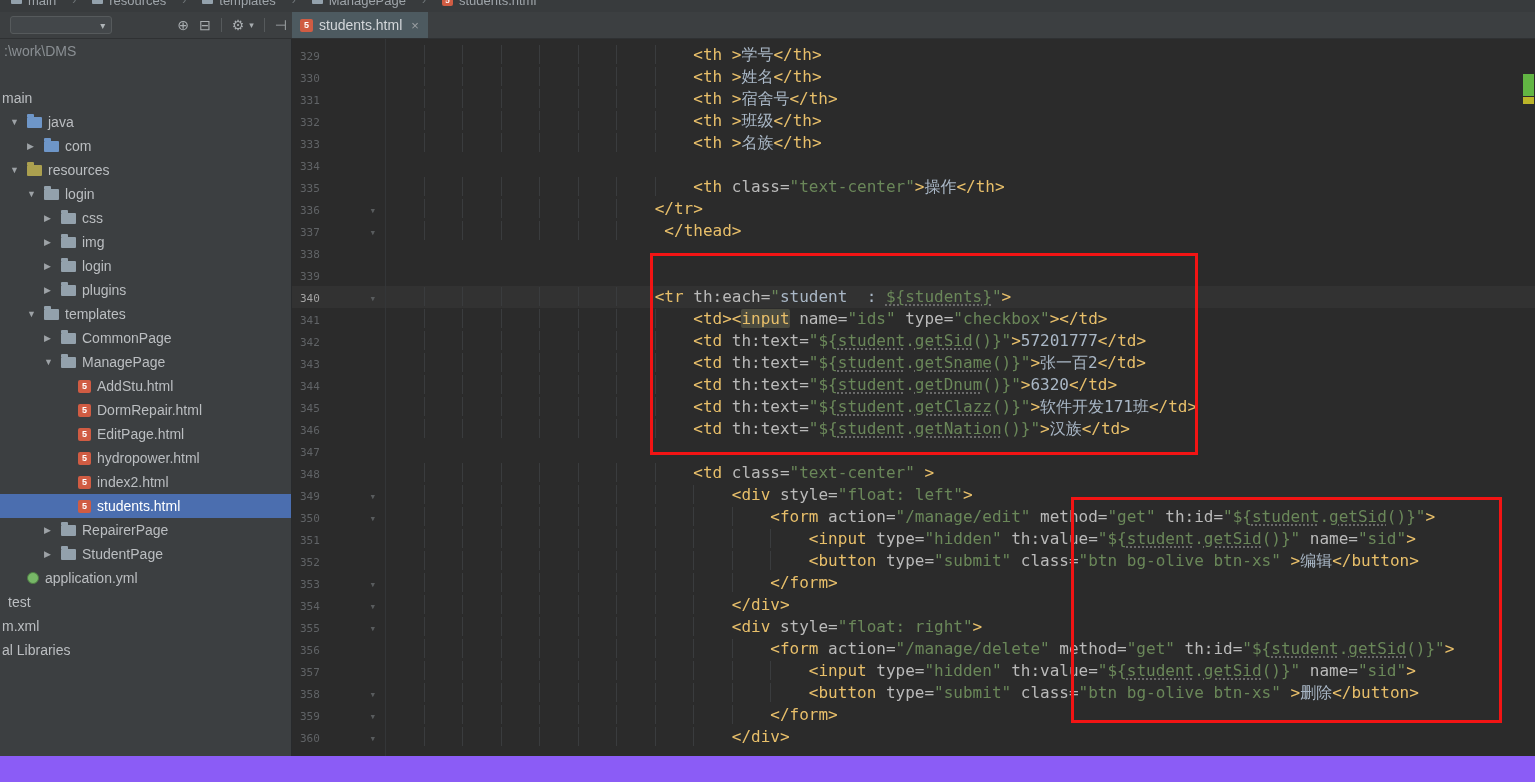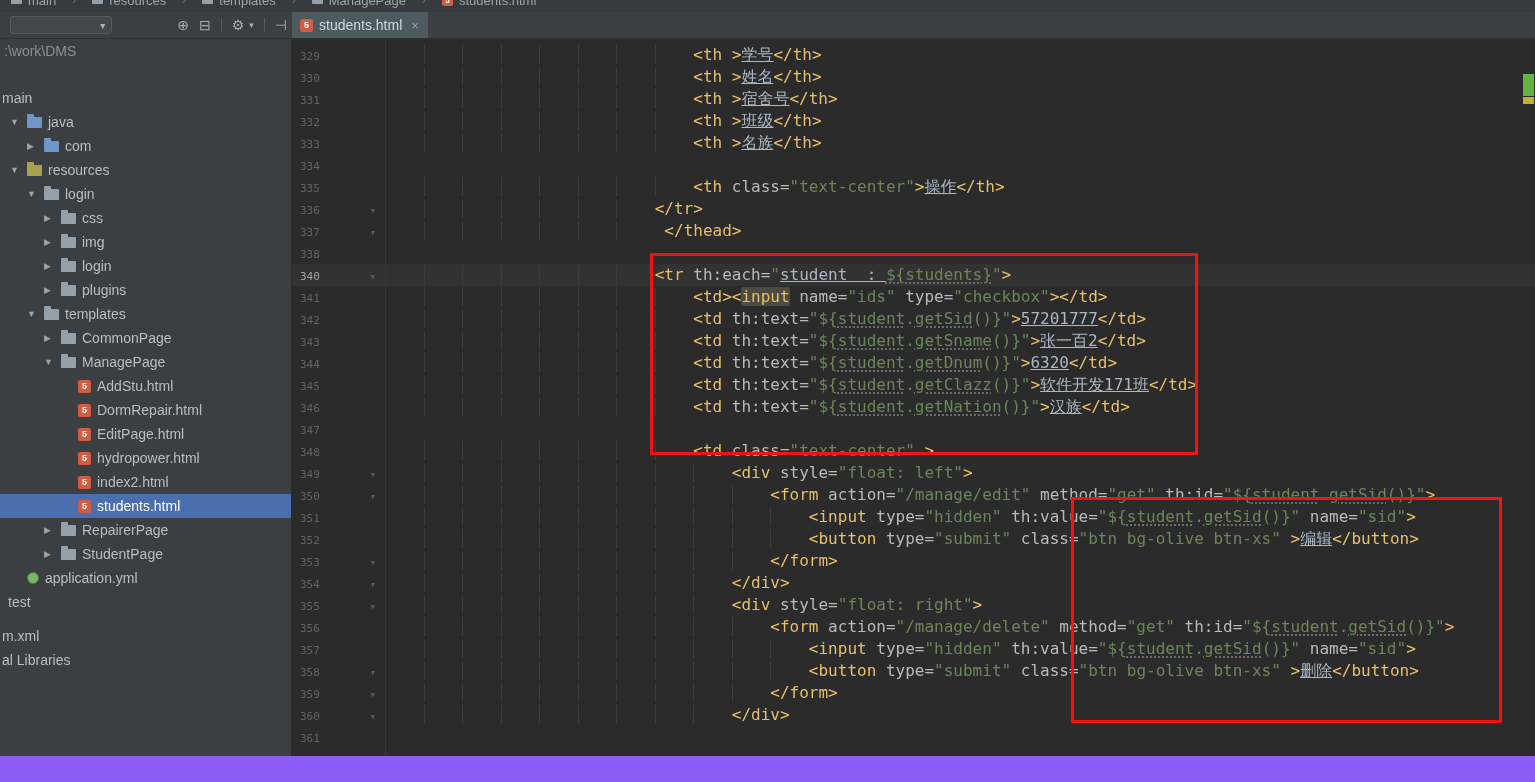--- a/index.html
+++ b/index.html
@@ -60,21 +60,21 @@
   .code-row{height:22px;line-height:22px;white-space:pre;}
   .code-row.current{background:#323232;}
   .g-num{display:inline-block;width:54px;padding-left:8px;color:#606366;font-size:11px;}
   .code-row.current .g-num{color:#A4A4A4;}
   .g-mark{display:inline-block;width:39px;text-align:right;padding-right:9px;color:#595C5E;font-size:11px;}
 
   .tok-t{color:#E8BF6A;}
   .tok-a{color:#BABABA;}
   .tok-s{color:#6A8759;}
   .tok-su{color:#6A8759;text-decoration:underline dotted #7A7A7A;text-underline-offset:3px;}
-  .tok-x{color:#A9B7C6;text-decoration:underline;}
+  .tok-x{color:#A9B7C6;}
   .tok-hl{color:#E8BF6A;background:#4B4B3F;border-radius:2px;}
   .igb{background:linear-gradient(to right,#3A3C3E 1px,transparent 1px);}
 
   
   .stripe{position:absolute;right:0;top:0;bottom:0;width:13px;}
   .stripe-mark{position:absolute;right:1px;width:11px;}
   .sm1{top:35px;height:22px;background:#62B543;}
   .sm2{top:58px;height:7px;background:#BBB529;}
 
   
@@ -245,21 +245,21 @@
             <span class="tree-ico ico-folder"></span>
             <span class="tree-label">StudentPage</span>
           </div>
           <div class="tree-row" style="padding-left: 27px;">
             <span class="tree-ico ico-yml"></span>
             <span class="tree-label">application.yml</span>
           </div>
           <div class="tree-row" style="padding-left: 8px;">
             <span class="tree-label">test</span>
           </div>
-          <div class="tree-row" style="padding-left: 2px; margin-top: 10px;">
+          <div class="tree-row" style="padding-left: 2px;">
             <span class="tree-label">m.xml</span>
           </div>
           <div class="tree-row" style="padding-left: 2px;">
             <span class="tree-label">al Libraries</span>
           </div>
         </div>
     </aside>
 
     <main class="editor">
       <div class="gutter-sep"></div>
@@ -267,20 +267,21 @@
           <div class="code-row"><span class="g-num">329</span><span class="g-mark"></span><span><span>    </span><span class="igb">    </span><span class="igb">    </span><span class="igb">    </span><span class="igb">    </span><span class="igb">    </span><span class="igb">    </span><span class="igb">    </span><span class="tok-t">&lt;th &gt;</span><span class="tok-x">学号</span><span class="tok-t">&lt;/th&gt;</span></span></div>
           <div class="code-row"><span class="g-num">330</span><span class="g-mark"></span><span><span>    </span><span class="igb">    </span><span class="igb">    </span><span class="igb">    </span><span class="igb">    </span><span class="igb">    </span><span class="igb">    </span><span class="igb">    </span><span class="tok-t">&lt;th &gt;</span><span class="tok-x">姓名</span><span class="tok-t">&lt;/th&gt;</span></span></div>
           <div class="code-row"><span class="g-num">331</span><span class="g-mark"></span><span><span>    </span><span class="igb">    </span><span class="igb">    </span><span class="igb">    </span><span class="igb">    </span><span class="igb">    </span><span class="igb">    </span><span class="igb">    </span><span class="tok-t">&lt;th &gt;</span><span class="tok-x">宿舍号</span><span class="tok-t">&lt;/th&gt;</span></span></div>
           <div class="code-row"><span class="g-num">332</span><span class="g-mark"></span><span><span>    </span><span class="igb">    </span><span class="igb">    </span><span class="igb">    </span><span class="igb">    </span><span class="igb">    </span><span class="igb">    </span><span class="igb">    </span><span class="tok-t">&lt;th &gt;</span><span class="tok-x">班级</span><span class="tok-t">&lt;/th&gt;</span></span></div>
           <div class="code-row"><span class="g-num">333</span><span class="g-mark"></span><span><span>    </span><span class="igb">    </span><span class="igb">    </span><span class="igb">    </span><span class="igb">    </span><span class="igb">    </span><span class="igb">    </span><span class="igb">    </span><span class="tok-t">&lt;th &gt;</span><span class="tok-x">名族</span><span class="tok-t">&lt;/th&gt;</span></span></div>
           <div class="code-row"><span class="g-num">334</span><span class="g-mark"></span><span></span></div>
           <div class="code-row"><span class="g-num">335</span><span class="g-mark"></span><span><span>    </span><span class="igb">    </span><span class="igb">    </span><span class="igb">    </span><span class="igb">    </span><span class="igb">    </span><span class="igb">    </span><span class="igb">    </span><span class="tok-t">&lt;th </span><span class="tok-a">class=</span><span class="tok-s">"text-center"</span><span class="tok-t">&gt;</span><span class="tok-x">操作</span><span class="tok-t">&lt;/th&gt;</span></span></div>
           <div class="code-row"><span class="g-num">336</span><span class="g-mark">▾</span><span><span>    </span><span class="igb">    </span><span class="igb">    </span><span class="igb">    </span><span class="igb">    </span><span class="igb">    </span><span class="igb">    </span><span class="tok-t">&lt;/tr&gt;</span></span></div>
           <div class="code-row"><span class="g-num">337</span><span class="g-mark">▾</span><span><span>    </span><span class="igb">    </span><span class="igb">    </span><span class="igb">    </span><span class="igb">    </span><span class="igb">    </span><span class="igb">    </span><span> </span><span class="tok-t">&lt;/thead&gt;</span></span></div>
           <div class="code-row"><span class="g-num">338</span><span class="g-mark"></span><span></span></div>
+          <div class="code-row"><span class="g-num">339</span><span class="g-mark"></span><span></span></div>
           <div class="code-row current"><span class="g-num">340</span><span class="g-mark">▾</span><span><span>    </span><span class="igb">    </span><span class="igb">    </span><span class="igb">    </span><span class="igb">    </span><span class="igb">    </span><span class="igb">    </span><span class="tok-t">&lt;tr </span><span class="tok-a">th:each=</span><span class="tok-s">"</span><span class="tok-x">student  : </span><span class="tok-su">${students}</span><span class="tok-s">"</span><span class="tok-t">&gt;</span></span></div>
           <div class="code-row"><span class="g-num">341</span><span class="g-mark"></span><span><span>    </span><span class="igb">    </span><span class="igb">    </span><span class="igb">    </span><span class="igb">    </span><span class="igb">    </span><span class="igb">    </span><span class="igb">    </span><span class="tok-t">&lt;td&gt;&lt;</span><span class="tok-hl">input</span><span class="tok-a"> name=</span><span class="tok-s">"ids"</span><span class="tok-a"> type=</span><span class="tok-s">"checkbox"</span><span class="tok-t">&gt;&lt;/td&gt;</span></span></div>
           <div class="code-row"><span class="g-num">342</span><span class="g-mark"></span><span><span>    </span><span class="igb">    </span><span class="igb">    </span><span class="igb">    </span><span class="igb">    </span><span class="igb">    </span><span class="igb">    </span><span class="igb">    </span><span class="tok-t">&lt;td </span><span class="tok-a">th:text=</span><span class="tok-s">"${</span><span class="tok-su">student</span><span class="tok-s">.</span><span class="tok-su">getSid</span><span class="tok-s">()}"</span><span class="tok-t">&gt;</span><span class="tok-x">57201777</span><span class="tok-t">&lt;/td&gt;</span></span></div>
           <div class="code-row"><span class="g-num">343</span><span class="g-mark"></span><span><span>    </span><span class="igb">    </span><span class="igb">    </span><span class="igb">    </span><span class="igb">    </span><span class="igb">    </span><span class="igb">    </span><span class="igb">    </span><span class="tok-t">&lt;td </span><span class="tok-a">th:text=</span><span class="tok-s">"${</span><span class="tok-su">student</span><span class="tok-s">.</span><span class="tok-su">getSname</span><span class="tok-s">()}"</span><span class="tok-t">&gt;</span><span class="tok-x">张一百2</span><span class="tok-t">&lt;/td&gt;</span></span></div>
           <div class="code-row"><span class="g-num">344</span><span class="g-mark"></span><span><span>    </span><span class="igb">    </span><span class="igb">    </span><span class="igb">    </span><span class="igb">    </span><span class="igb">    </span><span class="igb">    </span><span class="igb">    </span><span class="tok-t">&lt;td </span><span class="tok-a">th:text=</span><span class="tok-s">"${</span><span class="tok-su">student</span><span class="tok-s">.</span><span class="tok-su">getDnum</span><span class="tok-s">()}"</span><span class="tok-t">&gt;</span><span class="tok-x">6320</span><span class="tok-t">&lt;/td&gt;</span></span></div>
           <div class="code-row"><span class="g-num">345</span><span class="g-mark"></span><span><span>    </span><span class="igb">    </span><span class="igb">    </span><span class="igb">    </span><span class="igb">    </span><span class="igb">    </span><span class="igb">    </span><span class="igb">    </span><span class="tok-t">&lt;td </span><span class="tok-a">th:text=</span><span class="tok-s">"${</span><span class="tok-su">student</span><span class="tok-s">.</span><span class="tok-su">getClazz</span><span class="tok-s">()}"</span><span class="tok-t">&gt;</span><span class="tok-x">软件开发171班</span><span class="tok-t">&lt;/td&gt;</span></span></div>
           <div class="code-row"><span class="g-num">346</span><span class="g-mark"></span><span><span>    </span><span class="igb">    </span><span class="igb">    </span><span class="igb">    </span><span class="igb">    </span><span class="igb">    </span><span class="igb">    </span><span class="igb">    </span><span class="tok-t">&lt;td </span><span class="tok-a">th:text=</span><span class="tok-s">"${</span><span class="tok-su">student</span><span class="tok-s">.</span><span class="tok-su">getNation</span><span class="tok-s">()}"</span><span class="tok-t">&gt;</span><span class="tok-x">汉族</span><span class="tok-t">&lt;/td&gt;</span></span></div>
           <div class="code-row"><span class="g-num">347</span><span class="g-mark"></span><span></span></div>
           <div class="code-row"><span class="g-num">348</span><span class="g-mark"></span><span><span>    </span><span class="igb">    </span><span class="igb">    </span><span class="igb">    </span><span class="igb">    </span><span class="igb">    </span><span class="igb">    </span><span class="igb">    </span><span class="tok-t">&lt;td </span><span class="tok-a">class=</span><span class="tok-s">"text-center"</span><span class="tok-t"> &gt;</span></span></div>
           <div class="code-row"><span class="g-num">349</span><span class="g-mark">▾</span><span><span>    </span><span class="igb">    </span><span class="igb">    </span><span class="igb">    </span><span class="igb">    </span><span class="igb">    </span><span class="igb">    </span><span class="igb">    </span><span class="igb">    </span><span class="tok-t">&lt;div </span><span class="tok-a">style=</span><span class="tok-s">"float: left"</span><span class="tok-t">&gt;</span></span></div>

